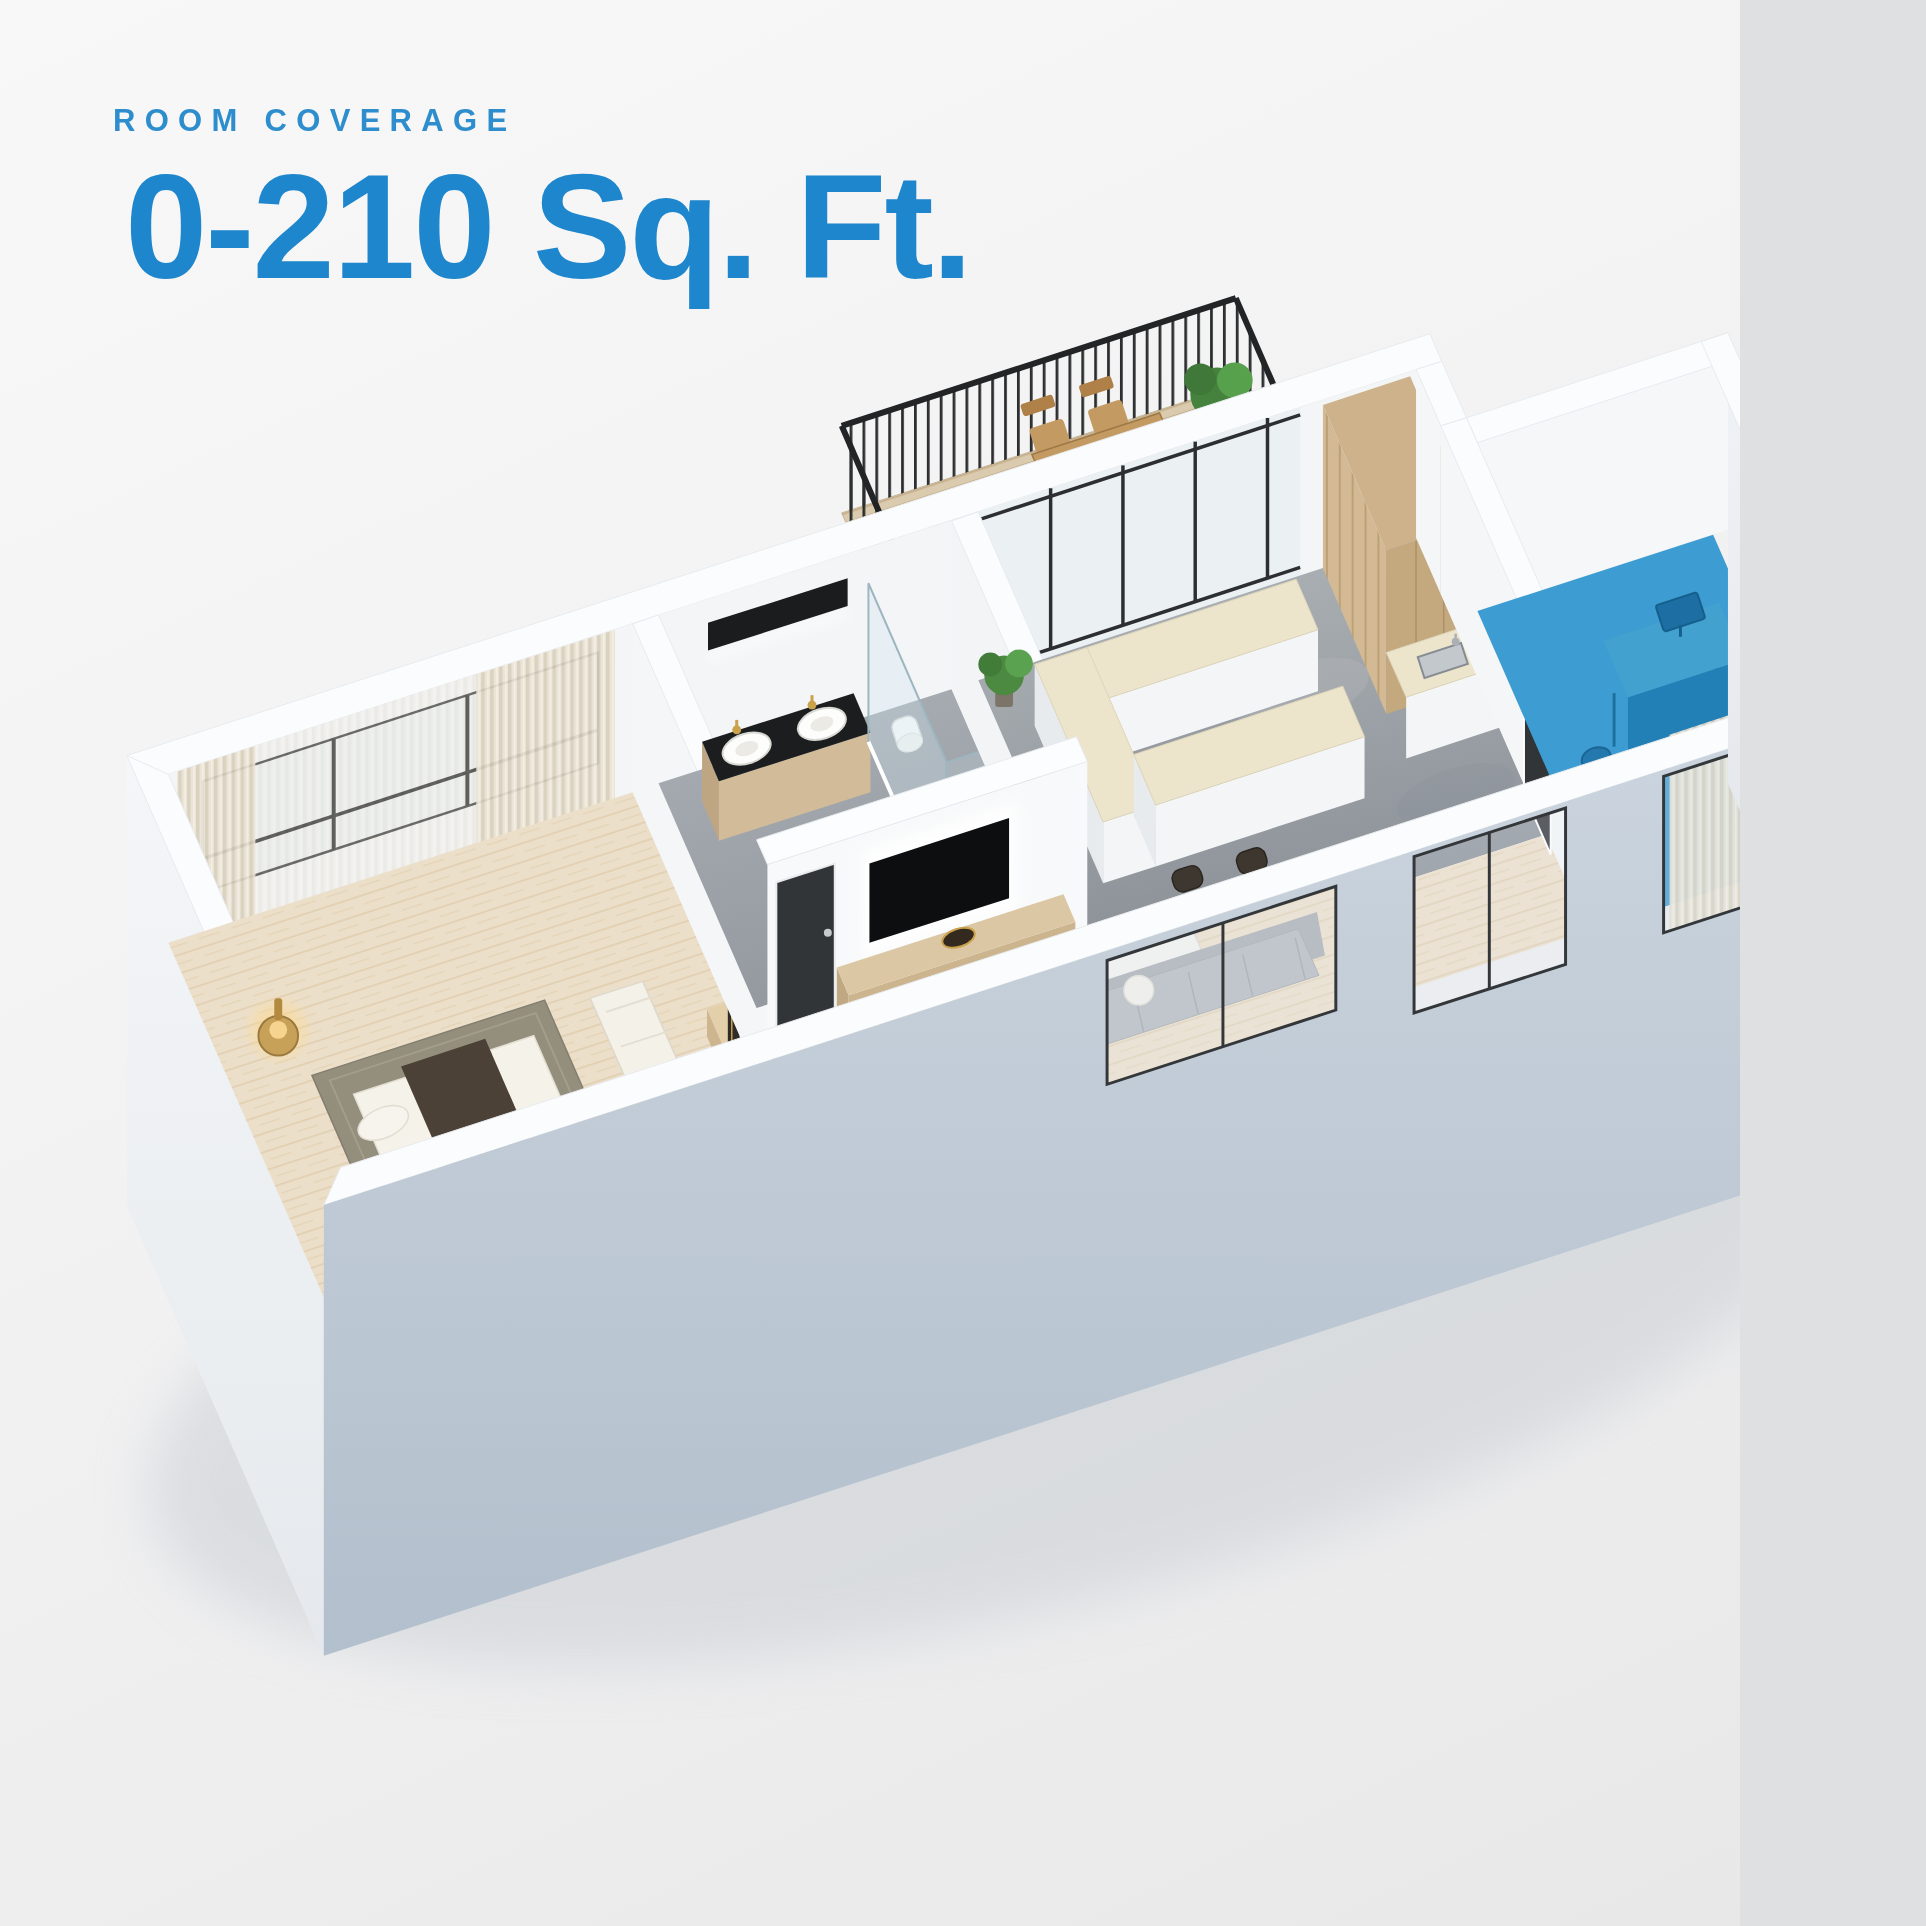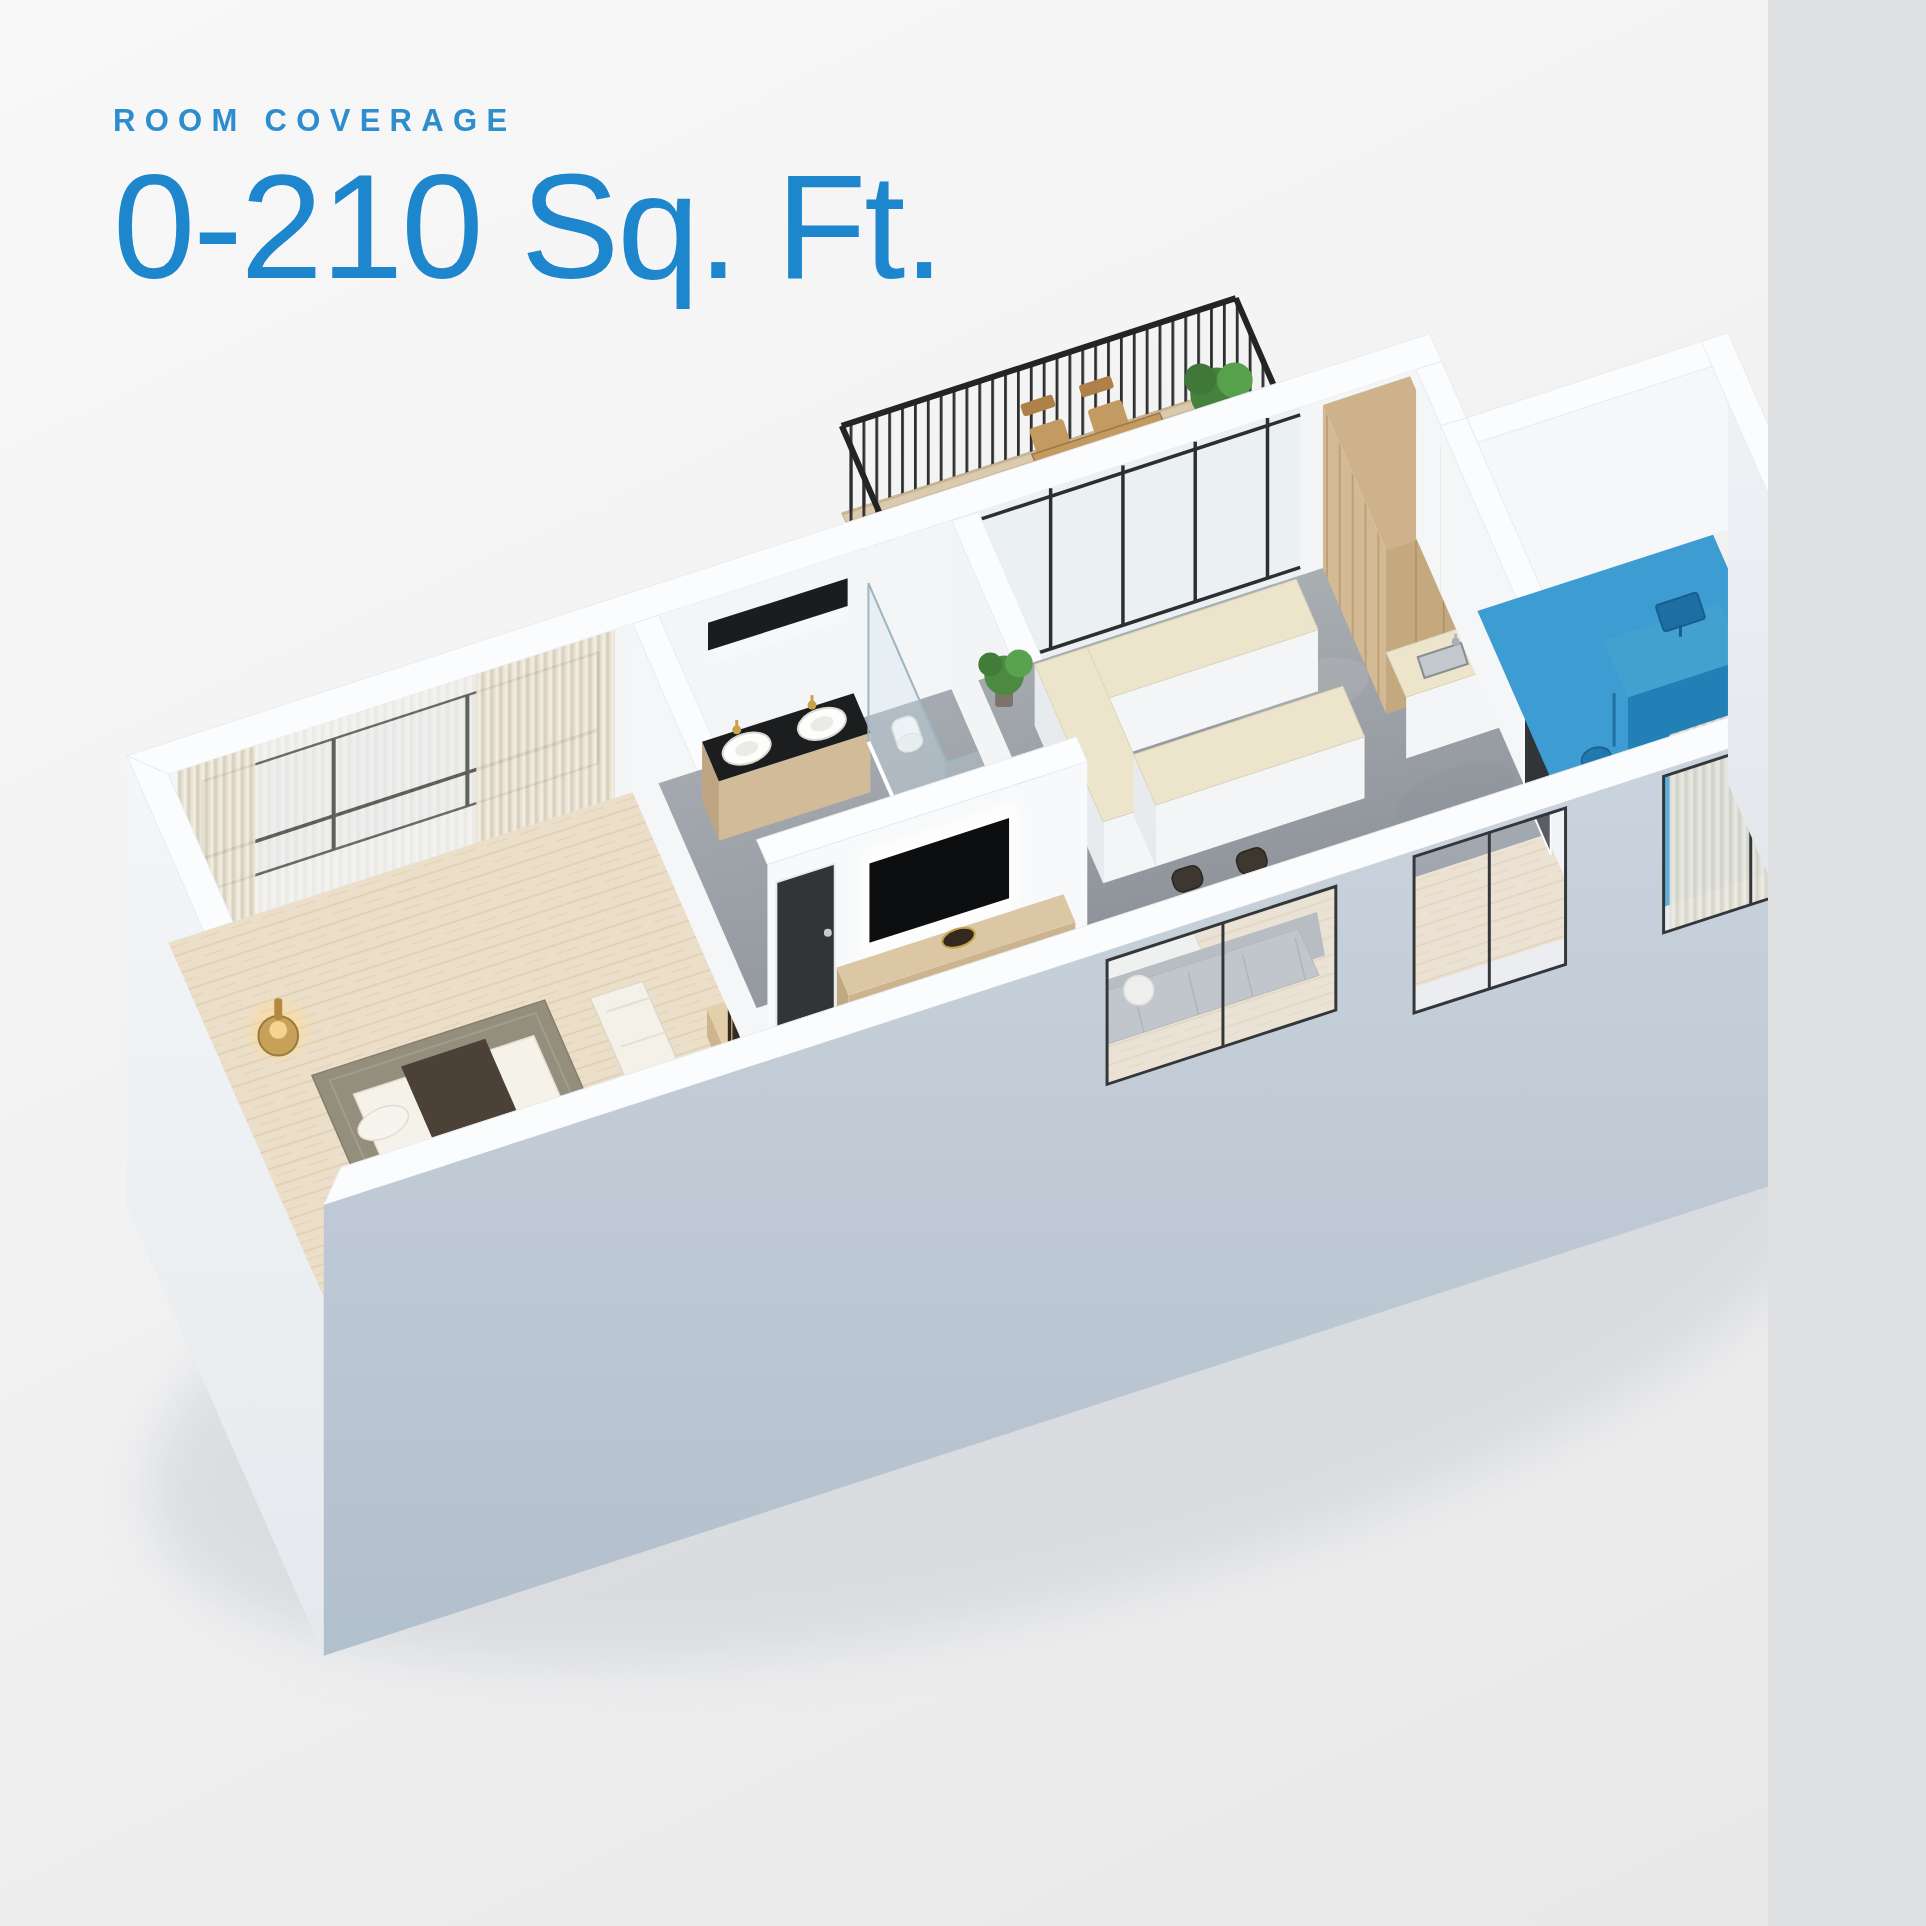--- a/index.html
+++ b/index.html
@@ -1,29 +1,28 @@
 <!DOCTYPE html>
 <html><head>
 <meta charset="utf-8">
 <style>
   html,body{margin:0;padding:0;background:#dfe0e2;}
   .stage{
     position:relative;width:1740px;height:1927px;overflow:hidden;
     background:linear-gradient(155deg,#f8f8f8 0%,#f2f2f3 45%,#e8e8e9 100%);
     font-family:"Liberation Sans","DejaVu Sans",sans-serif;
-    padding-left:28px;
   }
   .header{position:absolute;left:113px;top:103px;}
   .eyebrow{
     color:#2e8ecd;font-size:31px;font-weight:700;letter-spacing:.30em;
     margin:0 0 14px 0;
   }
   .headline{
-    color:#1e86cc;font-size:148px;font-weight:400;letter-spacing:-2px;
-    margin:0;line-height:1;
+    color:#1e86cc;font-size:148px;font-weight:700;letter-spacing:-2px;
+    margin:12px;line-height:1;
   }
   svg.plan{position:absolute;left:0;top:0;}
 </style>
 </head>
 <body>
 
 <div class="stage">
 
   <div class="header">
     <p class="eyebrow">ROOM COVERAGE</p>

